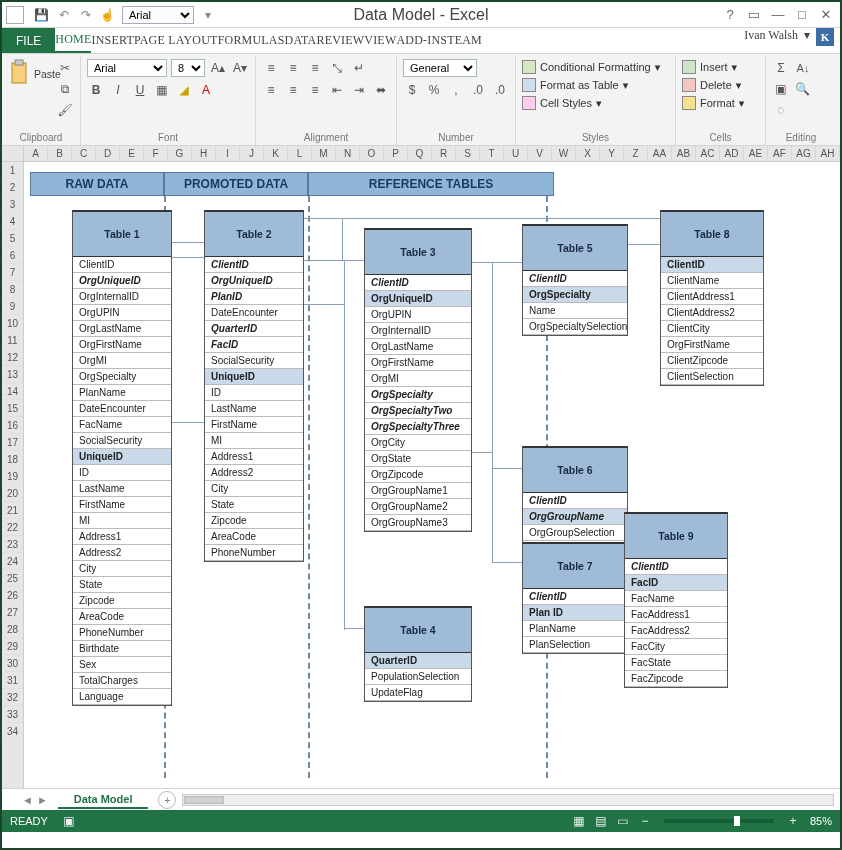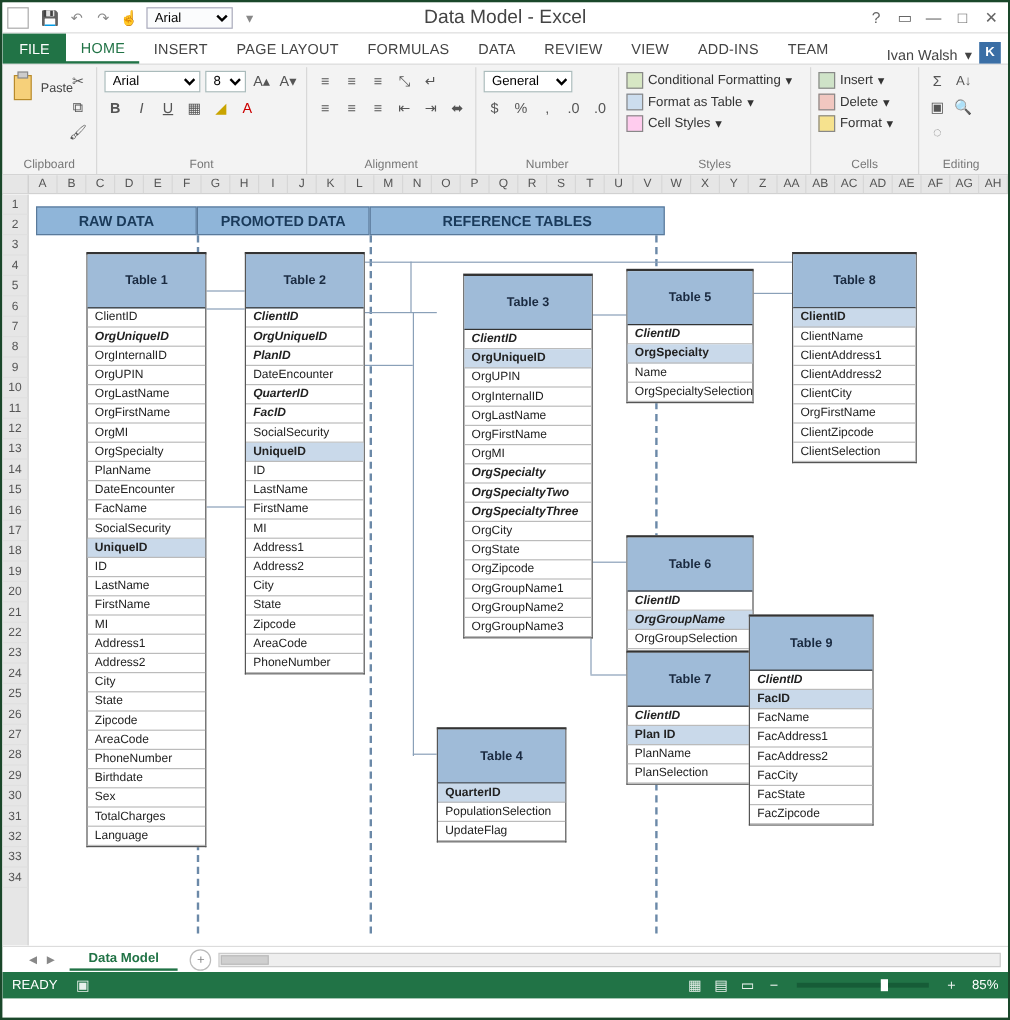--- a/index.html
+++ b/index.html
@@ -50,29 +50,30 @@
   }
   .file-tab {
     background: #217346;
     color: #fff;
     padding: 0 14px;
     font-size: 12px;
     display:flex;align-items:center;
     font-weight:500;
   }
   .tab {
-    padding: 0 12px;
+    padding: 0 0;
     font-size: 12px;
     color: #444;
     display:flex;align-items:center;
     text-transform: uppercase;
     letter-spacing:.2px;
+    font-family:Liberation Serif, serif;
   }
   .tab.active { border-bottom: 2px solid #217346; color:#217346; font-weight:500;}
-  .ribbon-right { margin-left:auto; display:flex; align-items:flex-end; gap:6px; padding-right:6px; color:#444; font-size:12px;}
+  .ribbon-right { margin-left:auto; display:flex; align-items:flex-start; gap:6px; padding-right:6px; color:#444; font-size:12px;font-family:Liberation Serif, serif;}
   .user-badge { background:#3a6ea5; color:#fff; width:18px;height:18px; display:flex;align-items:center;justify-content:center; font-weight:600; font-size:11px;}
   
   .ribbon {
     height: 92px;
     background: #f3f3f3;
     border-bottom: 1px solid #d4d4d4;
     display: flex;
     align-items: stretch;
     padding: 2px 0 0 0;
   }
@@ -512,21 +513,21 @@
         <div class="trow">FirstName</div>
         <div class="trow">MI</div>
         <div class="trow">Address1</div>
         <div class="trow">Address2</div>
         <div class="trow">City</div>
         <div class="trow">State</div>
         <div class="trow">Zipcode</div>
         <div class="trow">AreaCode</div>
         <div class="trow">PhoneNumber</div>
       </div>
-      <div class="tbl" style="left: 340px; top: 66px; width: 108px; margin-left: 22px;">
+      <div class="tbl" style="left: 340px; top: 66px; width: 108px;">
         <div class="thdr">Table 3</div>
         <div class="trow em">ClientID</div>
         <div class="trow sub">OrgUniqueID</div>
         <div class="trow">OrgUPIN</div>
         <div class="trow">OrgInternalID</div>
         <div class="trow">OrgLastName</div>
         <div class="trow">OrgFirstName</div>
         <div class="trow">OrgMI</div>
         <div class="trow em">OrgSpecialty</div>
         <div class="trow em">OrgSpecialtyTwo</div>

